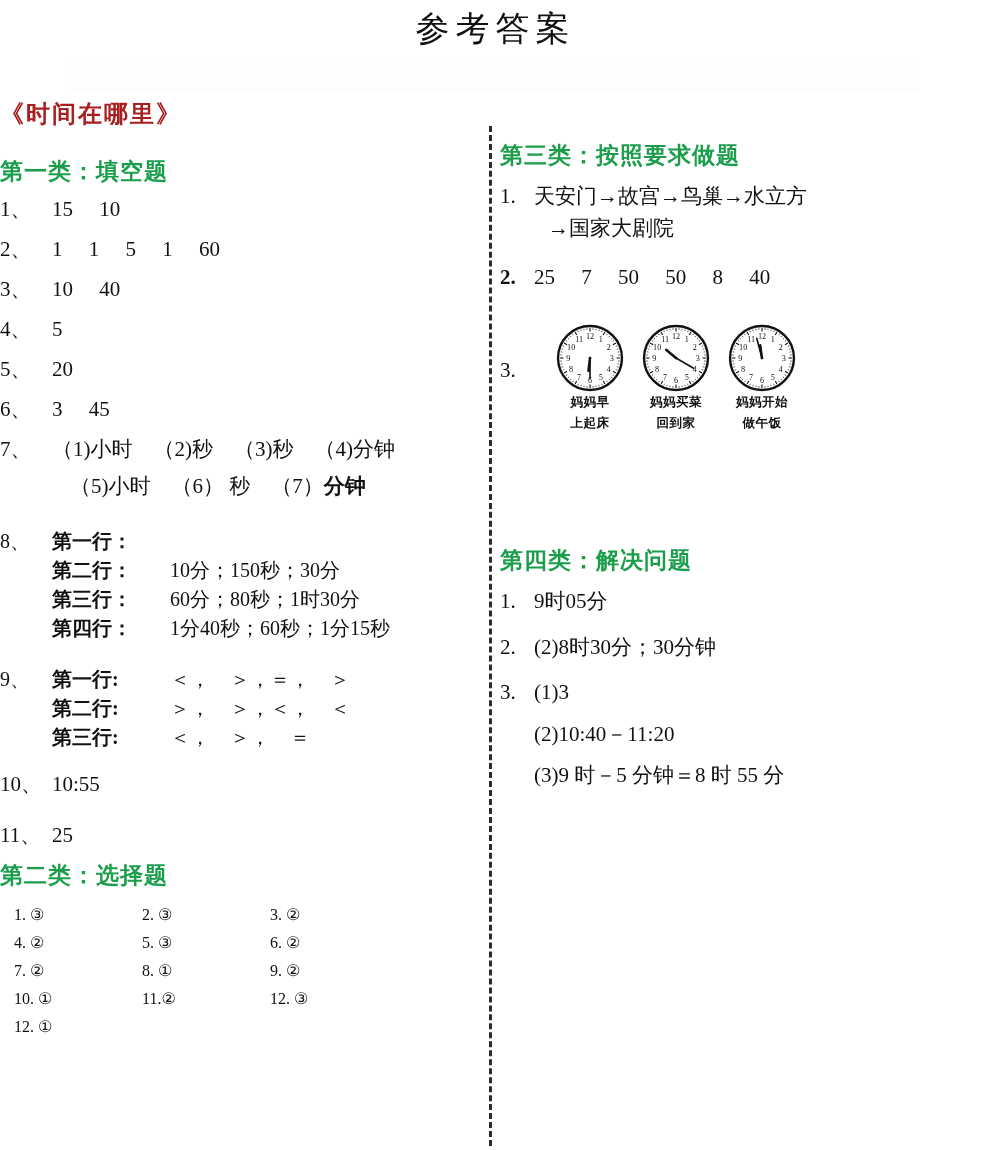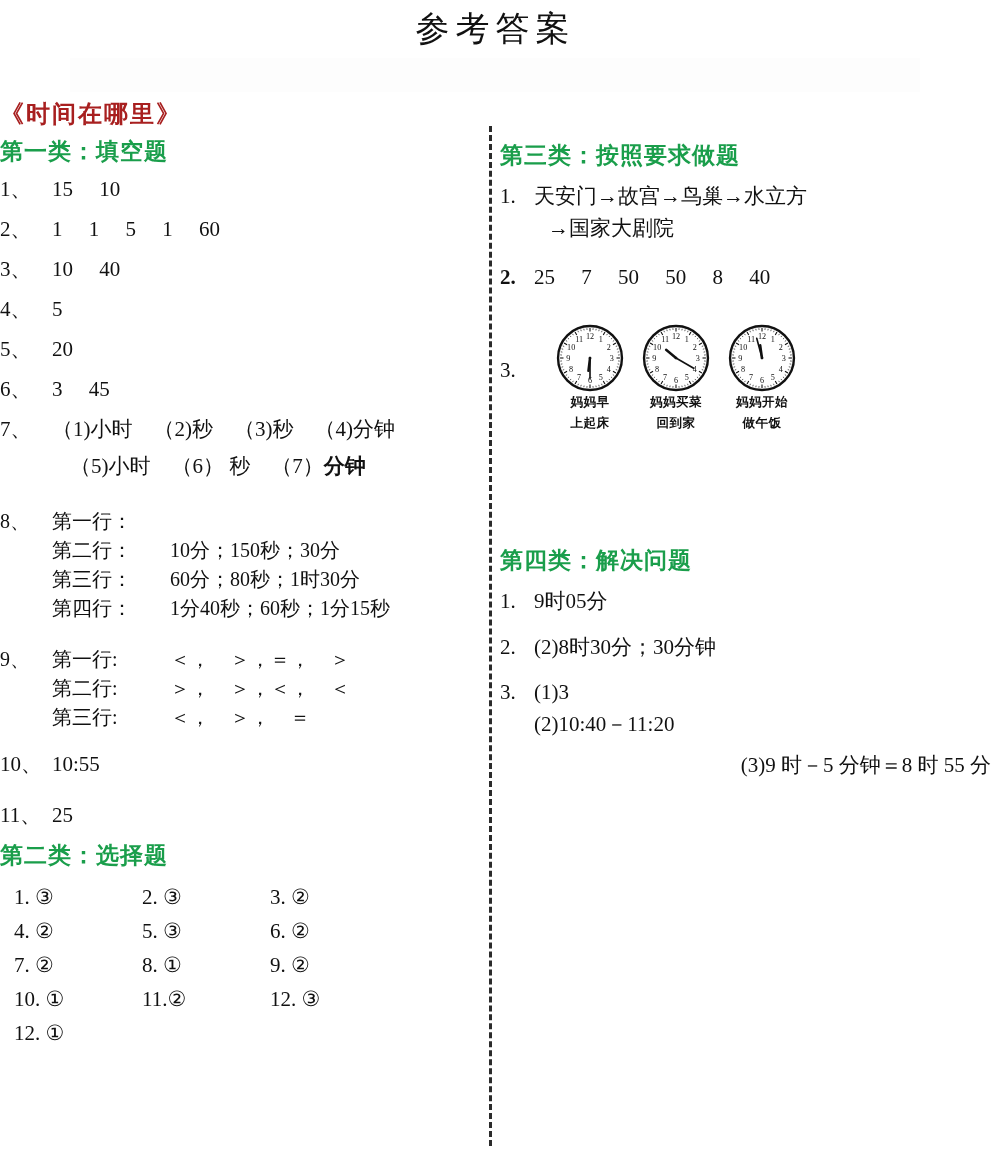--- a/index.html
+++ b/index.html
@@ -36,21 +36,21 @@
   }
 
   
   .divider{
     position:absolute;left:489px;top:126px;
     width:0;height:1020px;
     border-left:3px dashed #2b2b2b;
   }
 
   
-  .col-left{position:absolute;left:0px;top:136px;width:480px;}
+  .col-left{position:absolute;left:0px;top:156px;width:480px;}
   .col-right{position:absolute;left:500px;top:140px;width:491px;}
 
   .sec-head{
     color:#1a9e4b;
     font-size:23px;
     font-weight:bold;
     letter-spacing:1px;
     font-family:"Liberation Serif","DejaVu Serif",serif;
   }
 
@@ -60,29 +60,29 @@
 
   .gap-a{height:22px;}
   .gap-b{height:12px;}
   .gap-c{height:30px;}
 
   .bold{font-weight:bold;}
 
   
   .sub-row{display:flex;font-size:20px;line-height:1.45;}
   .sub-lead{flex:0 0 52px;}
-  .sub-label{flex:0 0 118px;}
+  .sub-label{flex:0 0 118px;font-weight:bold;}
   .sub-body{flex:1;}
 
   
   .choice-grid{
     display:grid;
     grid-template-columns:128px 128px 128px;
     row-gap:9px;
-    font-size:21px;
+    font-size:16px;
     margin-left:14px;
   }
   .choice-cell{white-space:nowrap;}
 
   
   .clock-row{display:flex;align-items:flex-start;margin-top:4px;}
   .clock-lead{flex:0 0 54px;font-size:21px;padding-top:34px;}
   .clocks{display:flex;gap:14px;}
   .clock-item{width:72px;text-align:center;}
   .clock-face{width:68px;height:68px;display:block;margin:0 auto;}
@@ -525,20 +525,20 @@
         <div class="r-item" style="margin-bottom: 14px;">
           <div class="r-num">2.</div>
           <div class="r-body">
             <div style="">(2)8时30分；30分钟</div>
           </div>
         </div>
         <div class="r-item" style="margin-bottom: 14px;">
           <div class="r-num">3.</div>
           <div class="r-body">
             <div>(1)3</div>
-            <div style="">(2)10:40－11:20</div>
-            <div style="margin-top: 10px; text-align: right;">(3)9 时－5 分钟＝8 时 55 分</div>
+            <div style="margin-top: 10px;">(2)10:40－11:20</div>
+            <div style="margin-top: 10px;">(3)9 时－5 分钟＝8 时 55 分</div>
           </div>
         </div>
       </div>
   </div>
 
 </div>
 
 </body></html>

